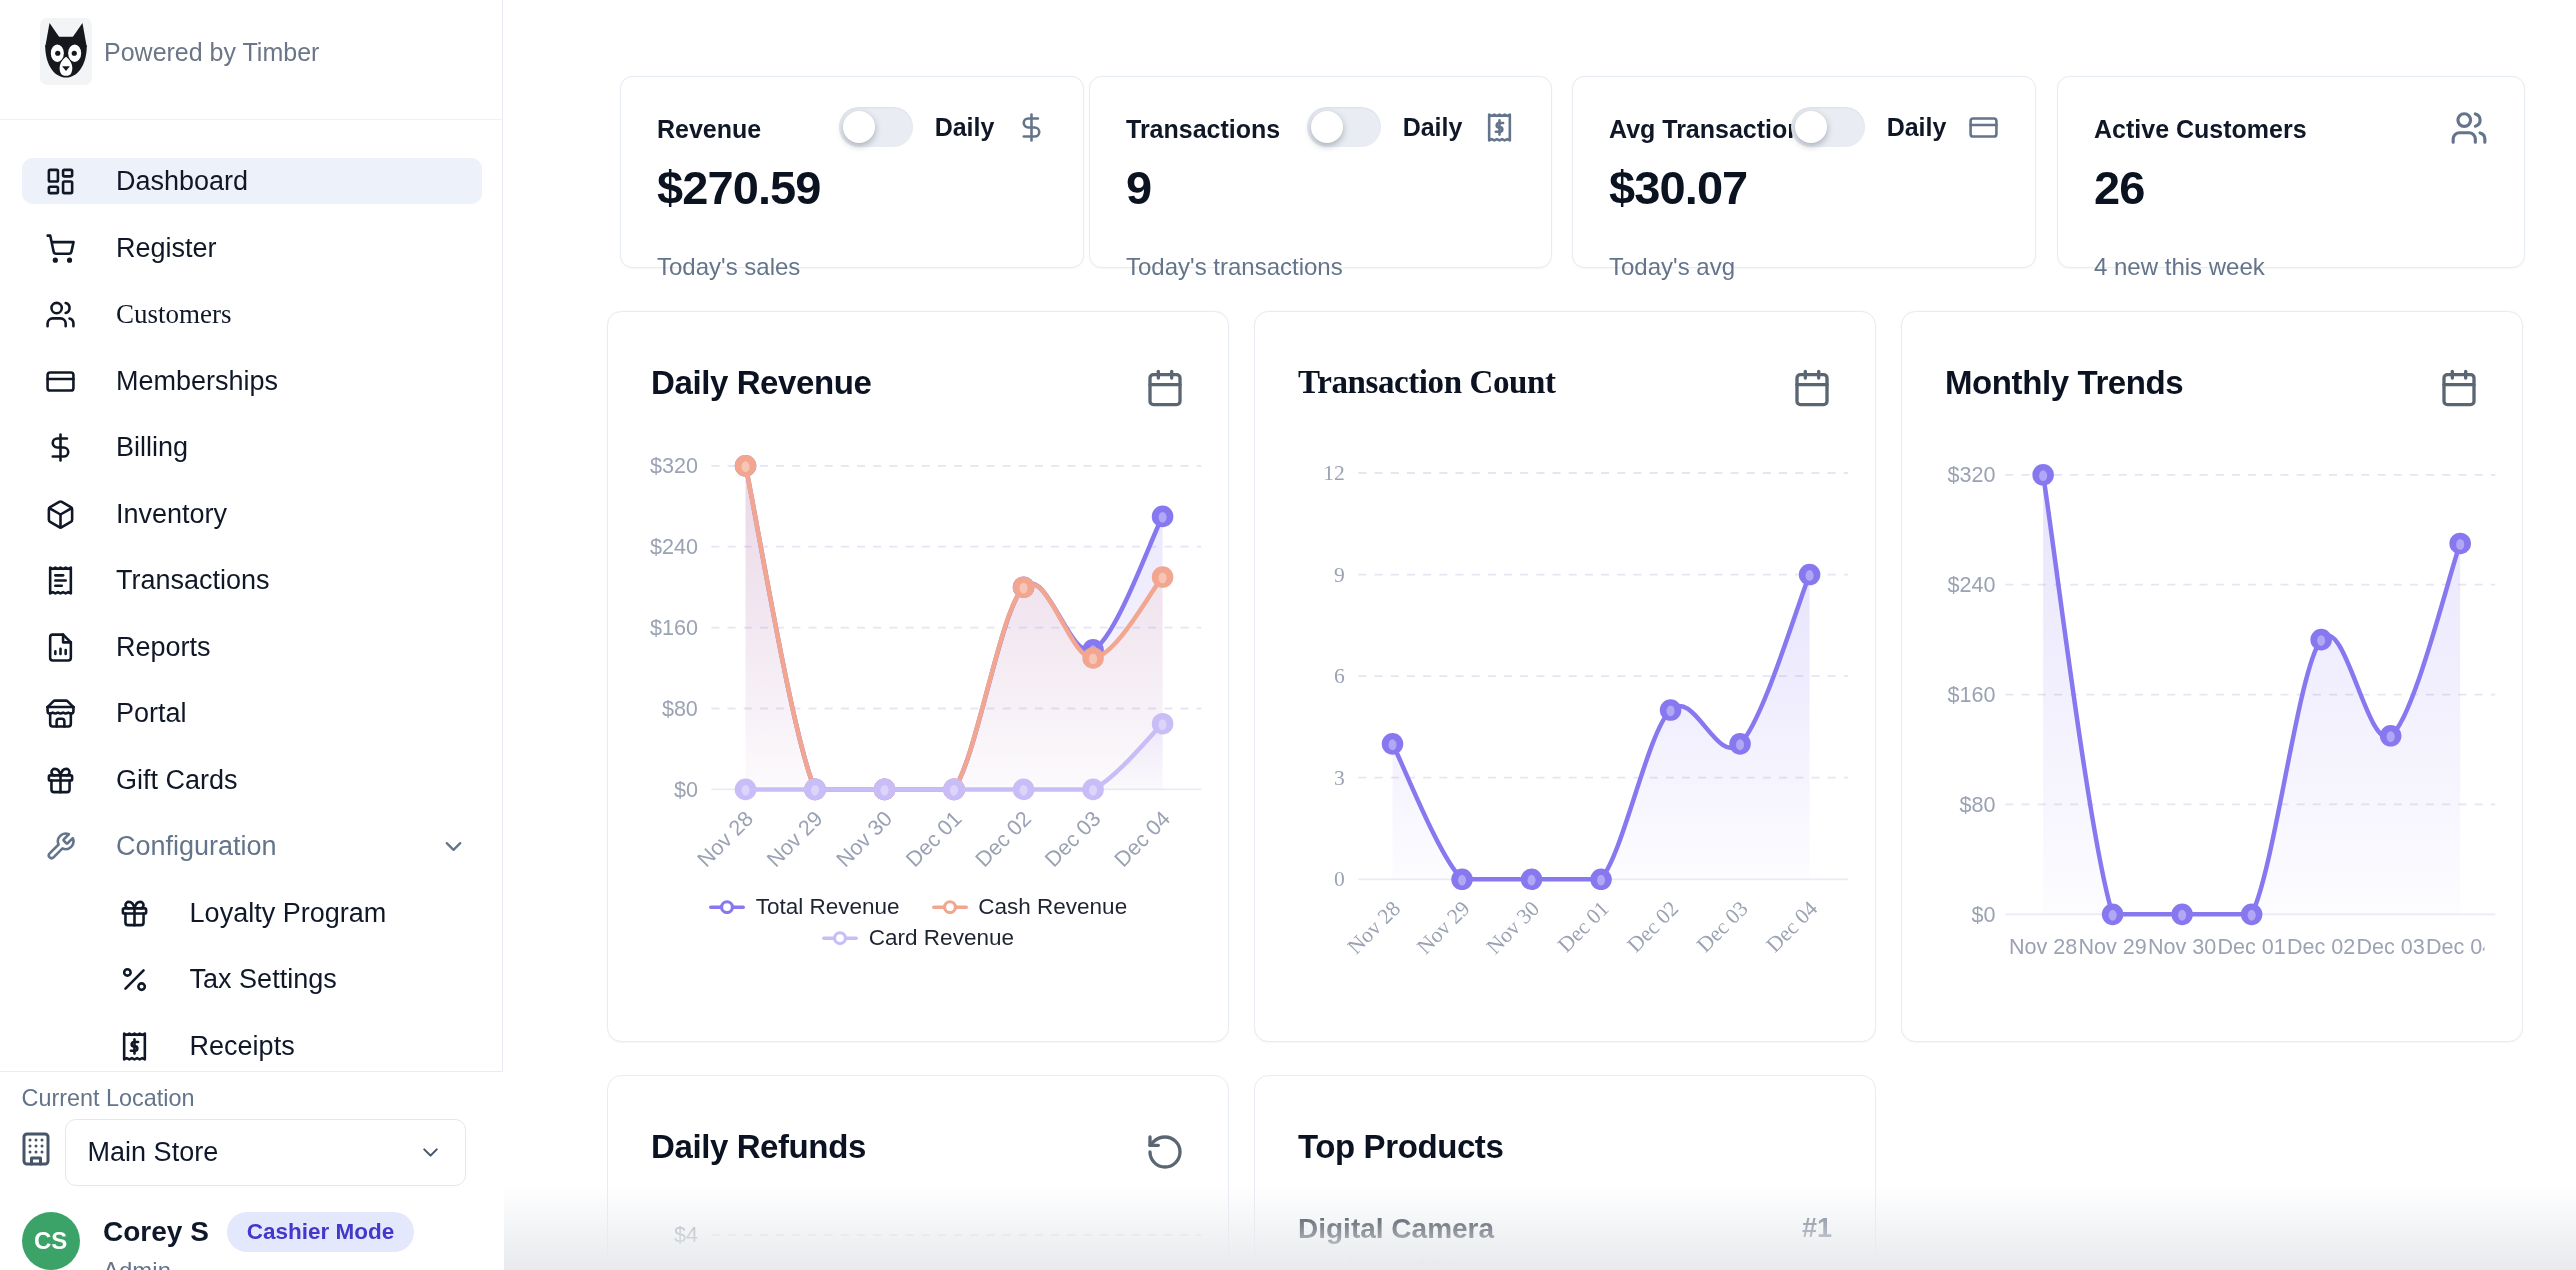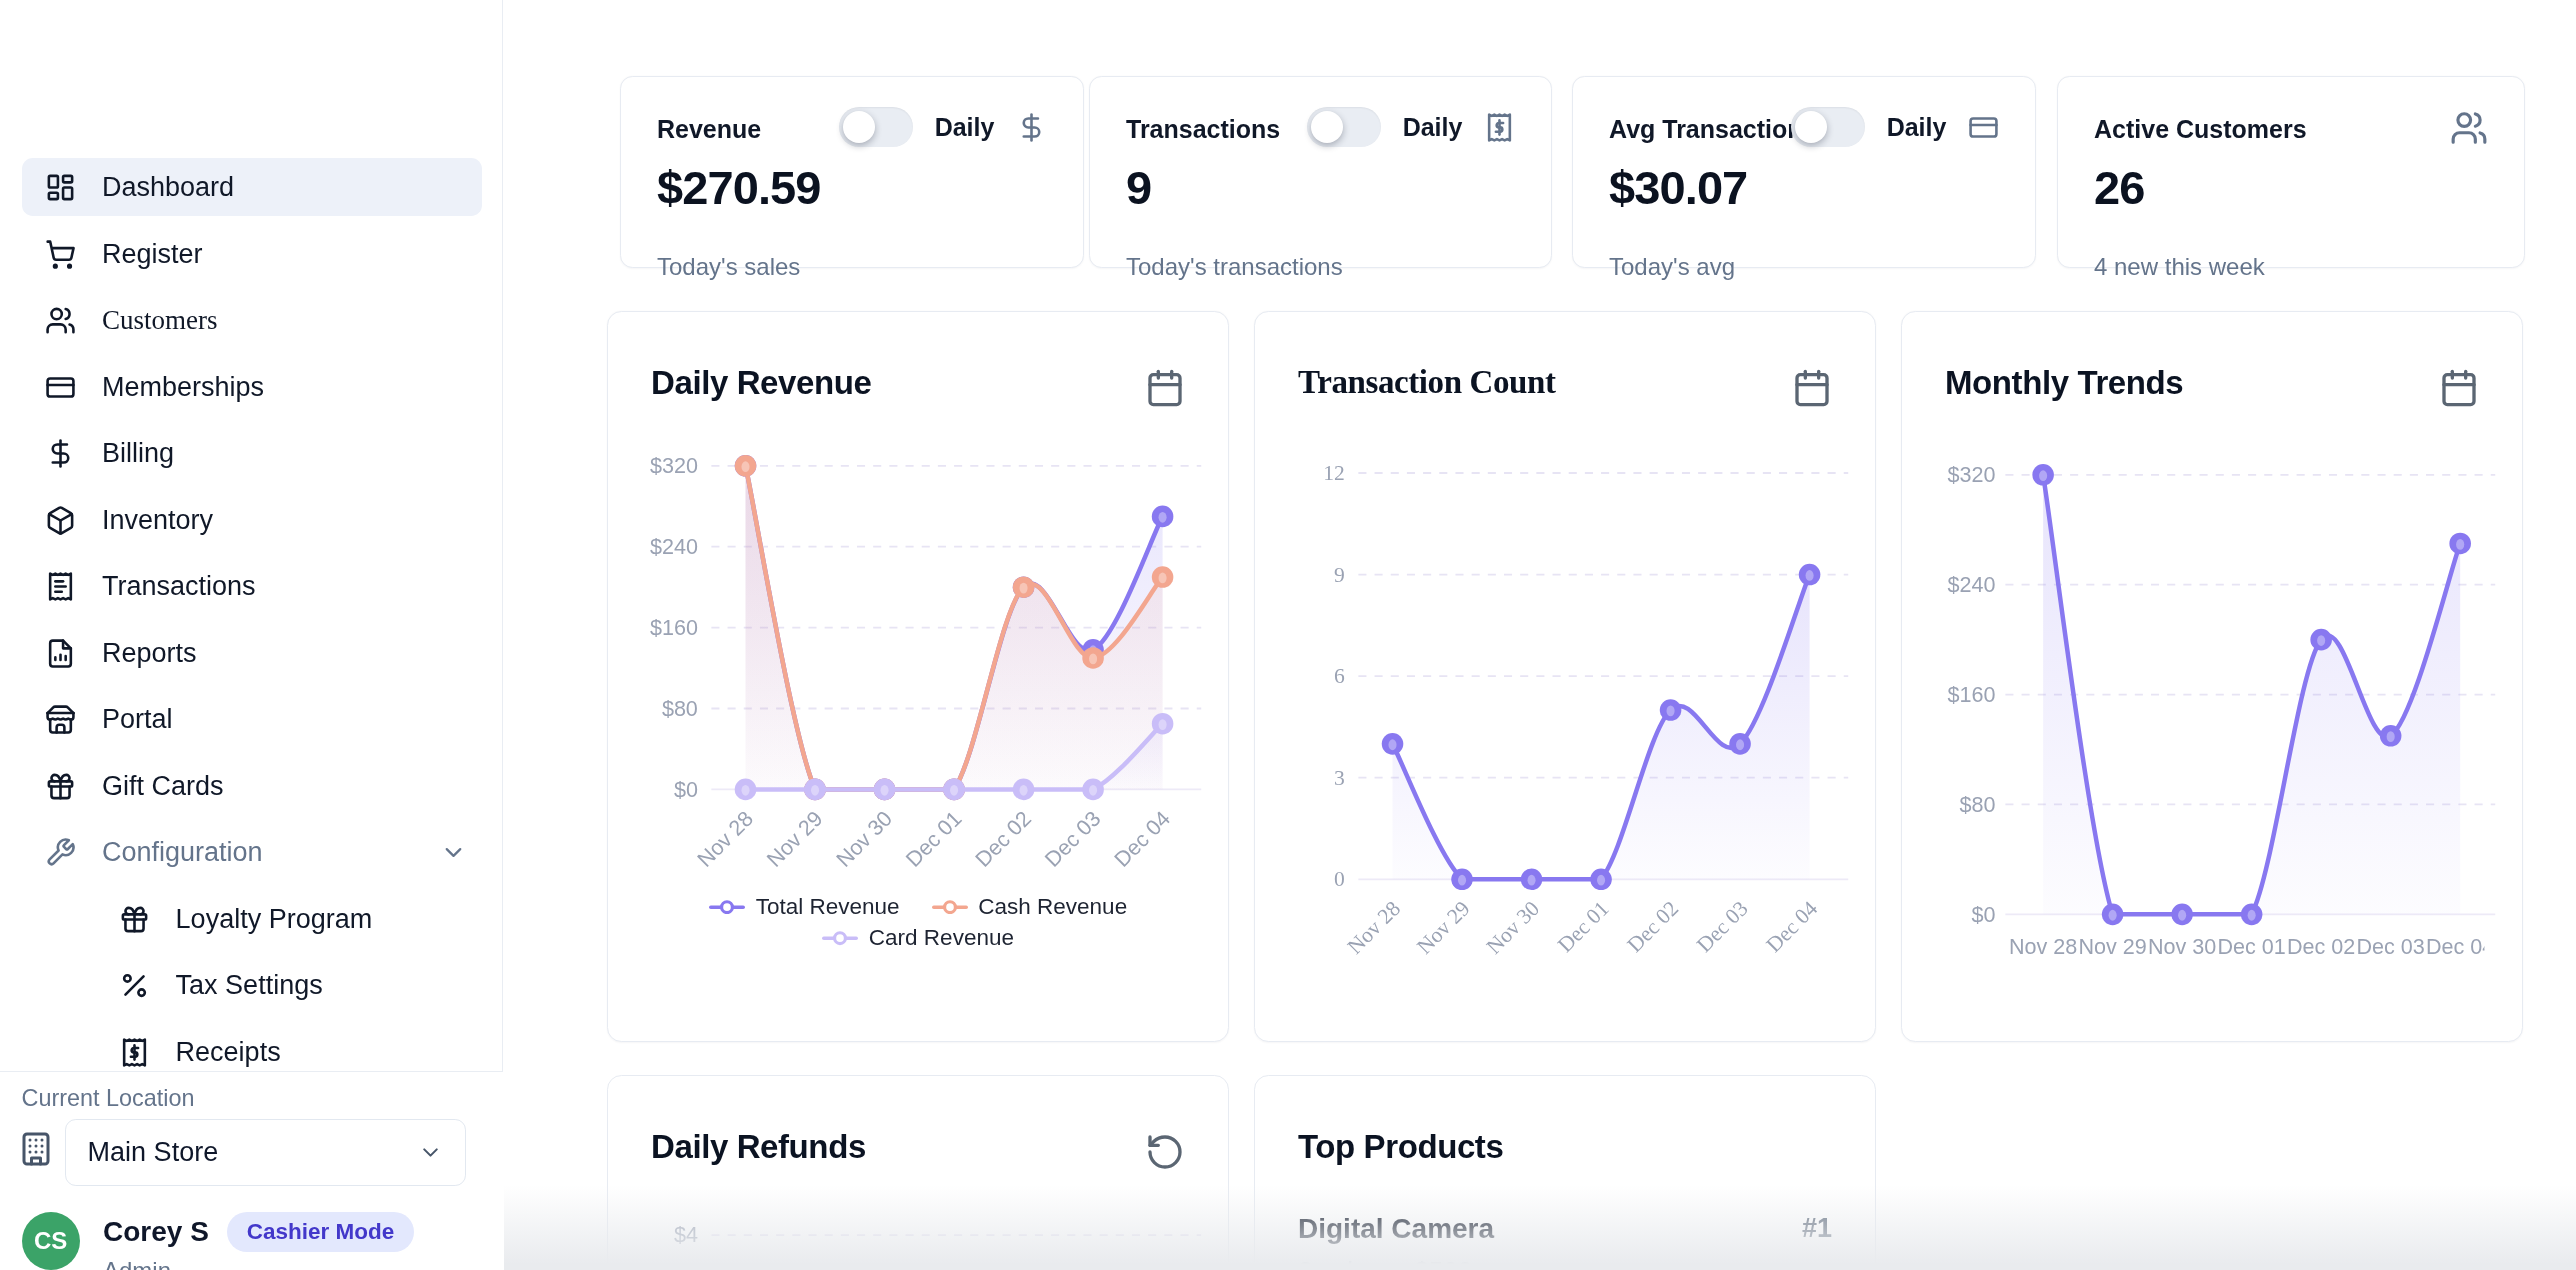--- a/index.html
+++ b/index.html
@@ -7,21 +7,21 @@
     font-family:"Liberation Sans","DejaVu Sans",sans-serif; color:#0f172a; }
 
   
   #sidebar { position:absolute; left:0; top:0; width:503px; height:1271px; background:#fff; border-right:0.9px solid #e9edf3; z-index:5; }
   #side-head { position:absolute; left:0; top:0; width:503px; height:120px; border-bottom:0.9px solid #eef1f6; }
   #logo-tile { position:absolute; left:40px; top:18px; width:52px; height:67px; background:#f3f4f6; border-radius:7.2px; }
   #logo-tile svg { width:100%; height:100%; display:block; }
   #brand { position:absolute; left:104px; top:38px; font-size:25px; color:#6b7687; white-space:nowrap; }
 
   #nav { position:absolute; left:21.6px; top:0; width:460px; }
-  .nav-item { position:absolute; left:0; width:460px; height:58px; border-radius:10.8px; display:flex; align-items:center; padding-left:23.4px; gap:26px; cursor:pointer; }
+  .nav-item { position:absolute; left:0; width:460px; height:46px; border-radius:10.8px; display:flex; align-items:center; padding-left:23.4px; gap:40px; cursor:pointer; }
   .nav-item.active { background:#edf1f9; }
   .nav-item .nav-icon { width:31px; height:31px; flex:0 0 31px; color:#101828; }
   .nav-item .nav-label { font-size:27px; font-weight:500; color:#101828; white-space:nowrap; }
   .nav-item.muted .nav-icon, .nav-item.muted .nav-label { color:#64748b; }
   .nav-item.sub { padding-left:97px; }
   .nav-chevron { width:27px; height:27px; color:#64748b; margin-left:auto; margin-right:14.4px; }
   [data-icon] svg { width:100%; height:100%; display:block; }
 
   #side-bottom { position:absolute; left:0; top:1071px; width:503px; height:200px; background:#fff; border-top:0.9px solid #e9edf3; z-index:6; }
   #loc-label { position:absolute; left:21.6px; top:12.6px; font-size:23.4px; color:#64748b; }
@@ -63,20 +63,36 @@
   #tp-item-name { position:absolute; left:43px; top:137px; font-size:28px; font-weight:600; color:#101828; }
   #tp-item-rank { position:absolute; right:43px; top:137px; font-size:27px; font-weight:600; color:#5f6b7c; }
   #tp-item-sub { position:absolute; left:43px; top:180px; display:flex; gap:34px; font-size:26px; color:#6b7687; }
 
   #bottom-fade { position:absolute; left:504px; right:0; top:1185px; height:86px; background:linear-gradient(180deg, rgba(236,237,239,0) 0%, #e9ebee 92%); pointer-events:none; z-index:4; }
 </style>
 </head>
 <body>
 
 <div id="sidebar">
+  <div id="side-head">
+    <div id="logo-tile">
+      <svg viewBox="0 0 60 72">
+        <polygon points="11,3 24,22 6,31" fill="#16181d"></polygon>
+        <polygon points="49,3 36,22 54,31" fill="#16181d"></polygon>
+        <path d="M6,29 C6,52 17,66 30,66 C43,66 54,52 54,29 L42,19 L18,19 Z" fill="#16181d"></path>
+        <ellipse cx="20" cy="38" rx="7.5" ry="10" fill="#fff"></ellipse>
+        <ellipse cx="40" cy="38" rx="7.5" ry="10" fill="#fff"></ellipse>
+        <circle cx="20.5" cy="38" r="3" fill="#16181d"></circle>
+        <circle cx="39.5" cy="38" r="3" fill="#16181d"></circle>
+        <path d="M30,42 C23,47 21,55 24,61 C26,65 34,65 36,61 C39,55 37,47 30,42 Z" fill="#fff"></path>
+        <polygon points="25.5,53 34.5,53 30,58.5" fill="#16181d"></polygon>
+      </svg>
+    </div>
+    <div id="brand">Powered by Timber</div>
+  </div>
   <div id="nav">
       <div class="nav-item active" style="top: 158px;">
         <span class="nav-icon" data-icon="layout-dashboard">
           <svg viewBox="0 0 24 24" fill="none" stroke="currentColor" stroke-width="2" stroke-linecap="round" stroke-linejoin="round">
             <rect x="3" y="3" width="7" height="9" rx="1"></rect>
             <rect x="14" y="3" width="7" height="5" rx="1"></rect>
             <rect x="14" y="12" width="7" height="9" rx="1"></rect>
             <rect x="3" y="16" width="7" height="5" rx="1"></rect>
           </svg>
         </span>

